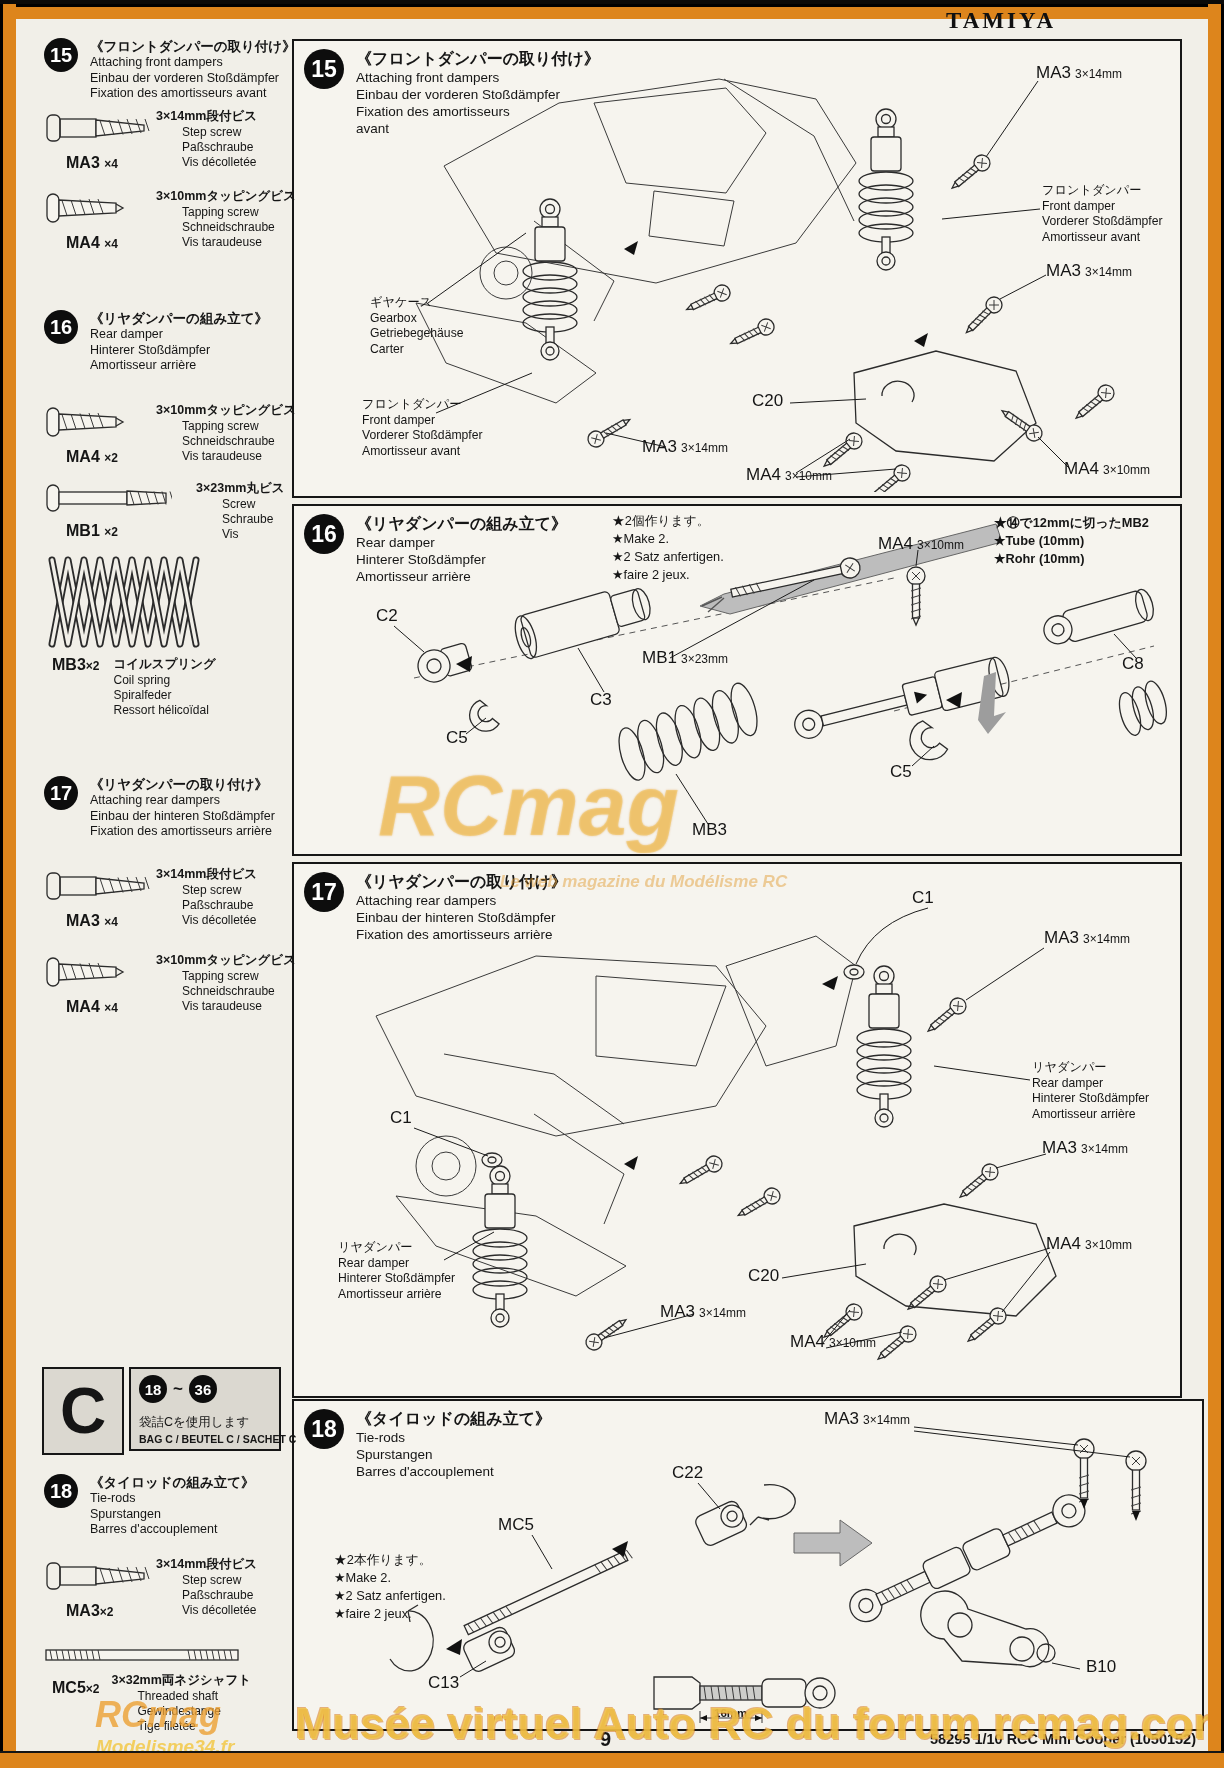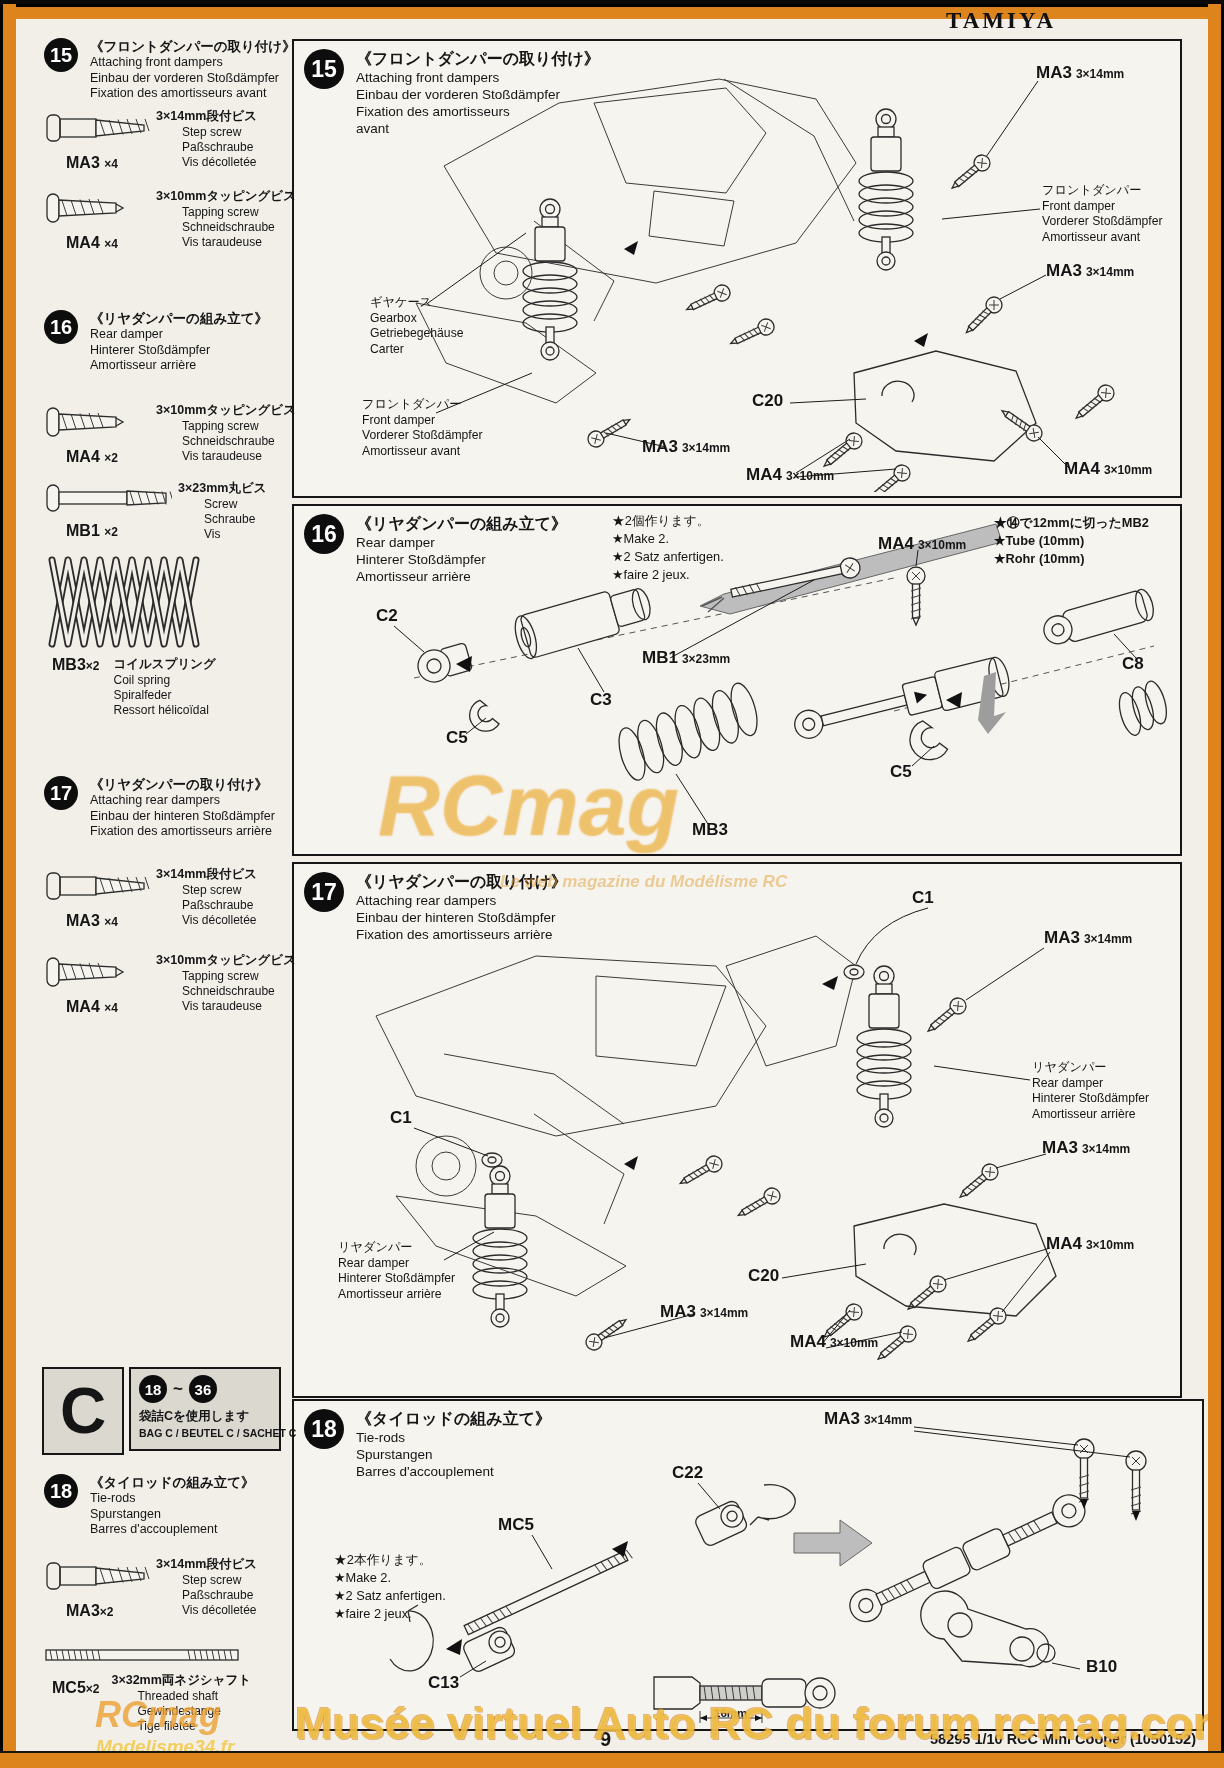--- a/index.html
+++ b/index.html
@@ -33,21 +33,21 @@
     align-items:center;justify-content:center;font-weight:bold;flex:none;}
   .panel .step-circle{width:40px;height:40px;font-size:23px;}
   .side .step-circle{width:34px;height:34px;font-size:20px;}
   .step-titles{margin-left:12px;}
   .step-ja{font-weight:bold;font-size:16px;line-height:20px;white-space:nowrap;}
   .side .step-ja{font-size:13.5px;line-height:17px;}
   .step-sub{font-size:13.5px;line-height:17px;white-space:pre-line;}
   .side .step-sub{font-size:12.5px;line-height:15.5px;}
 
   
-  .dlabel{position:absolute;white-space:nowrap;font-weight:bold;z-index:3;text-align:right;}
+  .dlabel{position:absolute;white-space:nowrap;font-weight:normal;z-index:3;text-align:right;}
   .dlabel .code{font-size:17px;}
   .dlabel .size{font-size:12px;margin-left:4px;}
   .dblock{position:absolute;font-size:12.2px;line-height:15.5px;white-space:pre-line;z-index:3;}
   .dnote{position:absolute;font-size:12.8px;line-height:18px;white-space:pre-line;z-index:3;}
   .dim-label{position:absolute;font-size:11.5px;font-weight:bold;z-index:3;}
 
   
   .sblock{position:absolute;left:44px;width:248px;z-index:3;}
   .part-row{display:flex;}
   .part-icon{width:110px;flex:none;text-align:left;}
@@ -60,21 +60,21 @@
   .bagc{position:absolute;left:42px;top:1363px;display:flex;z-index:3;}
   .bag-letter{width:78px;height:84px;background:#dbd8d0;border:2px solid #161616;
     display:flex;align-items:center;justify-content:center;
     font-size:64px;font-weight:bold;font-family:"Liberation Sans",sans-serif;}
   .bag-info{width:152px;height:84px;background:#dbd8d0;border:2px solid #161616;margin-left:5px;
     padding:6px 6px 0 8px;box-sizing:border-box;}
   .bag-range{display:flex;align-items:center;}
   .range-circle{background:#0d0d0d;color:#fff;border-radius:50%;width:28px;height:28px;
     display:flex;align-items:center;justify-content:center;font-weight:bold;font-size:15px;}
   .range-tilde{font-size:17px;font-weight:bold;margin:0 6px;}
-  .bag-ja{font-size:12.5px;font-weight:bold;margin-top:5px;white-space:nowrap;}
+  .bag-ja{font-size:12.5px;font-weight:normal;margin-top:11px;white-space:nowrap;}
   .bag-en{font-size:10.5px;font-weight:bold;margin-top:2px;white-space:nowrap;}
 
   
   .page-num{position:absolute;left:600px;top:1724px;font-size:20px;font-weight:bold;z-index:3;}
   .footer-code{position:absolute;right:28px;top:1727px;font-size:14.5px;font-weight:bold;z-index:3;}
 
   
   .wm{position:absolute;z-index:20;pointer-events:none;font-weight:bold;}
   .wm-center{left:378px;top:752px;font-size:86px;font-style:italic;
     color:rgba(244,196,60,0.40);text-shadow:0 0 2px rgba(220,130,20,0.45);}
@@ -179,21 +179,21 @@
     <div class="sblock part-row" style="top:476px">
       <div class="part-icon" style="width:128px">
         <svg width="128" height="36" viewBox="0 0 128 36">
           <rect x="3" y="5" width="12" height="26" rx="6" class="fl"></rect>
           <rect x="15" y="12" width="68" height="12" class="fl"></rect>
           <path d="M83,11 L122,13 L122,23 L83,25 Z" class="fl"></path>
           <path d="M86,11.5 l4,13 m4,-13 l4,13 m4,-13 l4,13 m4,-13 l4,13 m4,-13 l4,13 m4,-13 l4,13" class="thin"></path>
         </svg>
         <div class="part-code"><span>MB1</span> <span class="qty">×2</span></div>
       </div>
-      <div class="part-text" style="margin-left:6px">
+      <div class="part-text" style="margin-left:24px">
         <div class="size-ja">3×23mm丸ビス</div>
         <div class="part-names">Screw
 Schraube
 Vis</div>
       </div>
     </div>
 
     <div class="sblock" style="top:550px">
       <svg width="160" height="96" viewBox="0 0 160 96">
         <path d="M8,90 L24,6 L40,90 L56,6 L72,90 L88,6 L104,90 L120,6 L136,90 L152,6" stroke="#2b2b2b" stroke-width="7" fill="none" stroke-linejoin="round" stroke-linecap="round"></path>

